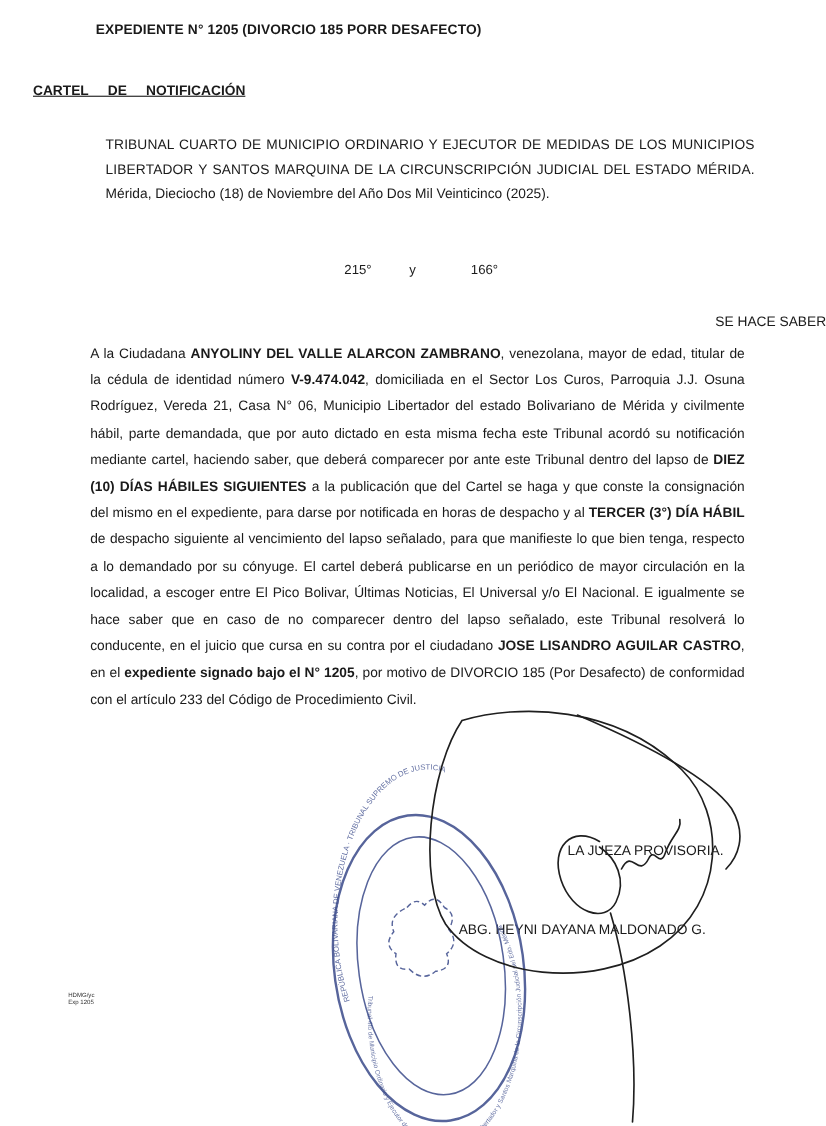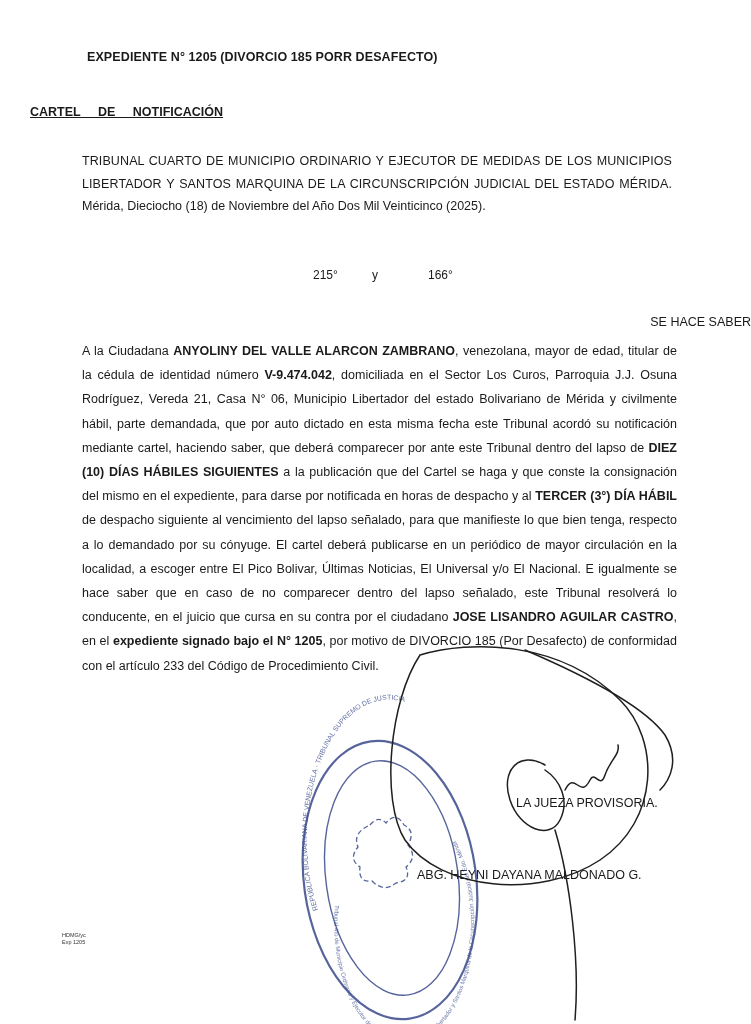--- a/index.html
+++ b/index.html
@@ -1,24 +1,24 @@
 <!DOCTYPE html>
 <html><head>
 <meta charset="utf-8">
 <style>
   html, body { margin: 0; padding: 0; }
   body {
     width: 751px; height: 1024px; background: #ffffff; position: relative; overflow: hidden;
     font-family: "Liberation Sans", "DejaVu Sans", sans-serif; color: #1a1a1a;
   }
-  .abs { position: absolute; margin-top: 30px; }
+  .abs { position: absolute; }
   .header-exp { left: 87px; top: 20px; font-size: 12.5px; font-weight: bold; letter-spacing: 0.1px; }
   .title { left: 0; width: 751px; top: 75px; text-align: left; font-size: 12.5px; font-weight: bold; }
   .title span { text-decoration: underline; word-spacing: 14px; padding-left: 30px; }
-  .tribunal { left: 82px; top: 120px; width: 590px; font-size: 12.5px; line-height: 22.5px; text-align: justify; }
+  .tribunal { left: 96px; top: 120px; width: 590px; font-size: 12.5px; line-height: 22.5px; text-align: justify; }
   .tribunal .upper { letter-spacing: 0.1px; }
   .years { top: 238px; font-size: 12px; text-align: right; }
   .hace { left: 0; width: 751px; top: 285px; text-align: right; font-size: 12.5px; }
   .body-text { left: 82px; top: 309px; width: 595px; font-size: 12.5px; line-height: 24.2px; text-align: justify; }
   .body-text b { font-weight: bold; }
   .jueza { left: 516px; top: 766px; font-size: 12.5px; }
   .firmante { left: 417px; top: 838px; font-size: 12.5px; }
   .initials { left: 62px; top: 902px; font-size: 5.5px; line-height: 7px; color: #333; }
   svg.overlay { position: absolute; left: 0; top: 0; pointer-events: none; }
 </style>

